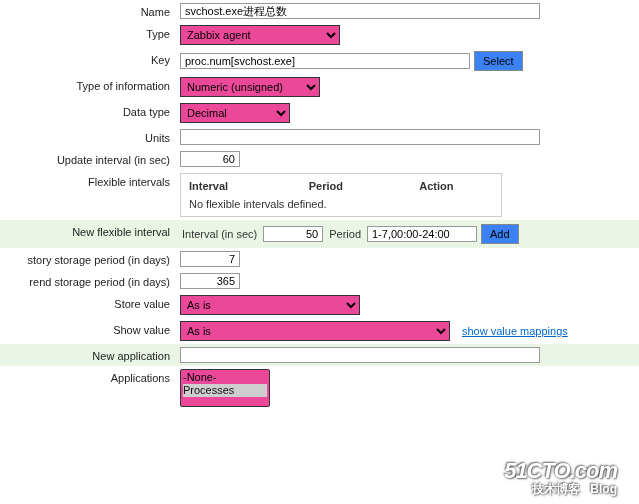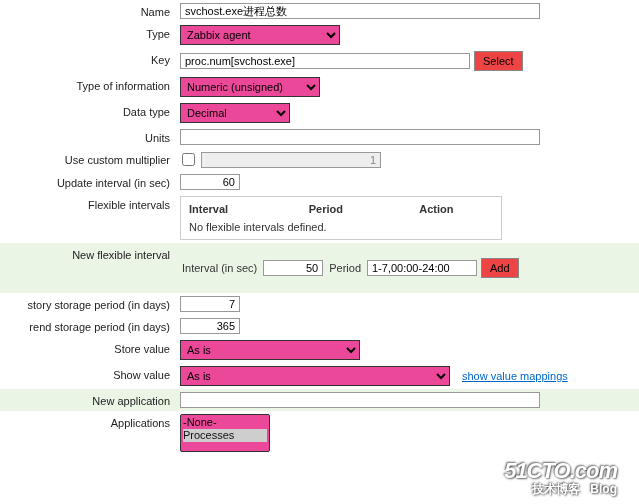--- a/index.html
+++ b/index.html
@@ -58,21 +58,21 @@
     background: #ec4899;
   }
   select.type { width: 160px; }
   select.info { width: 140px; }
   select.dt { width: 110px; }
   select.store { width: 180px; }
   select.show { width: 270px; }
   select.apps { width: 90px; height: 38px; }
   button, .btn {
     border: 1px solid #888;
-    background: #ef4444;
+    background: #3b82f6;
     padding: 2px 8px;
     font-size: 11px;
     font-family: inherit;
     cursor: pointer;
     height: 20px;
   }
   .flex-box {
     border: 1px solid #ccc;
     padding: 6px 8px;
     width: 322px;
@@ -80,21 +80,21 @@
   .flex-header {
     display: flex;
     font-weight: bold;
     margin-bottom: 6px;
   }
   .flex-header span:nth-child(1){ width: 130px; }
   .flex-header span:nth-child(2){ width: 120px; }
   .flex-header span:nth-child(3){ width: 80px; }
   .flex-empty { color: #333; }
   a.link { color: #0066cc; text-decoration: underline; font-size: 11px; margin-left: 8px; }
-  .inline-label { margin: 16px 2px; }
+  .inline-label { margin: 5px 2px; }
   .watermark {
     position: absolute;
     right: 22px;
     bottom: 8px;
     text-align: right;
     color: #fff;
     font-weight: bold;
     font-family: Arial, sans-serif;
     text-shadow: 1px 1px 2px rgba(0,0,0,0.6), -1px -1px 2px rgba(0,0,0,0.6);
     line-height: 1.1;
@@ -150,27 +150,20 @@
     </div>
   </div>
 
   <div class="row">
     <div class="label">Units</div>
     <div class="field">
       <input type="text" class="wide" value="" style="">
     </div>
   </div>
 
-  <div class="row">
-    <div class="label">Use custom multiplier</div>
-    <div class="field">
-      <input type="checkbox" style="">
-      <input type="text" class="disabled" disabled="" value="1" style="">
-    </div>
-  </div>
 
   <div class="row">
     <div class="label">Update interval (in sec)</div>
     <div class="field">
       <input type="text" class="short" value="60" style="">
     </div>
   </div>
 
   <div class="row">
     <div class="label">Flexible intervals</div>

